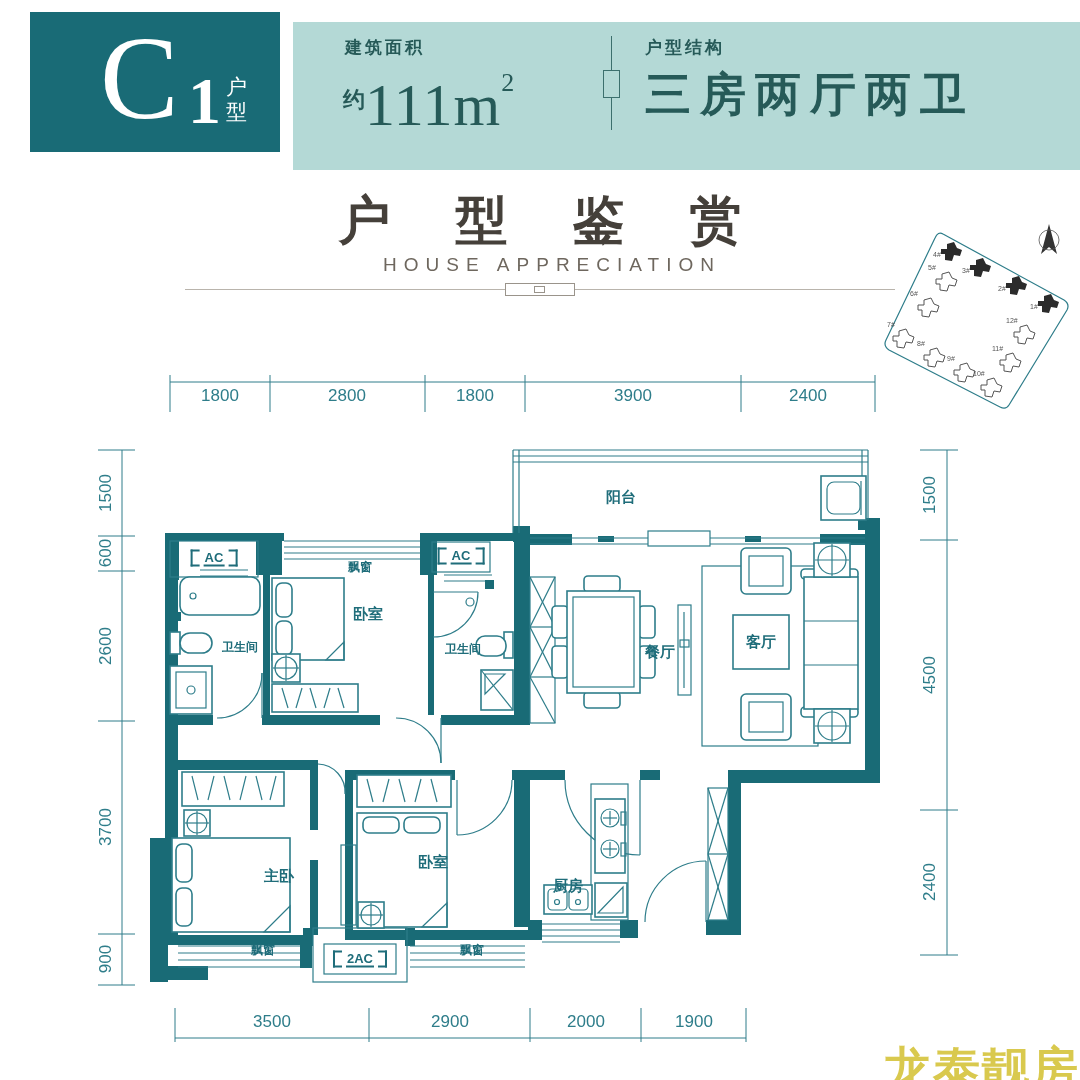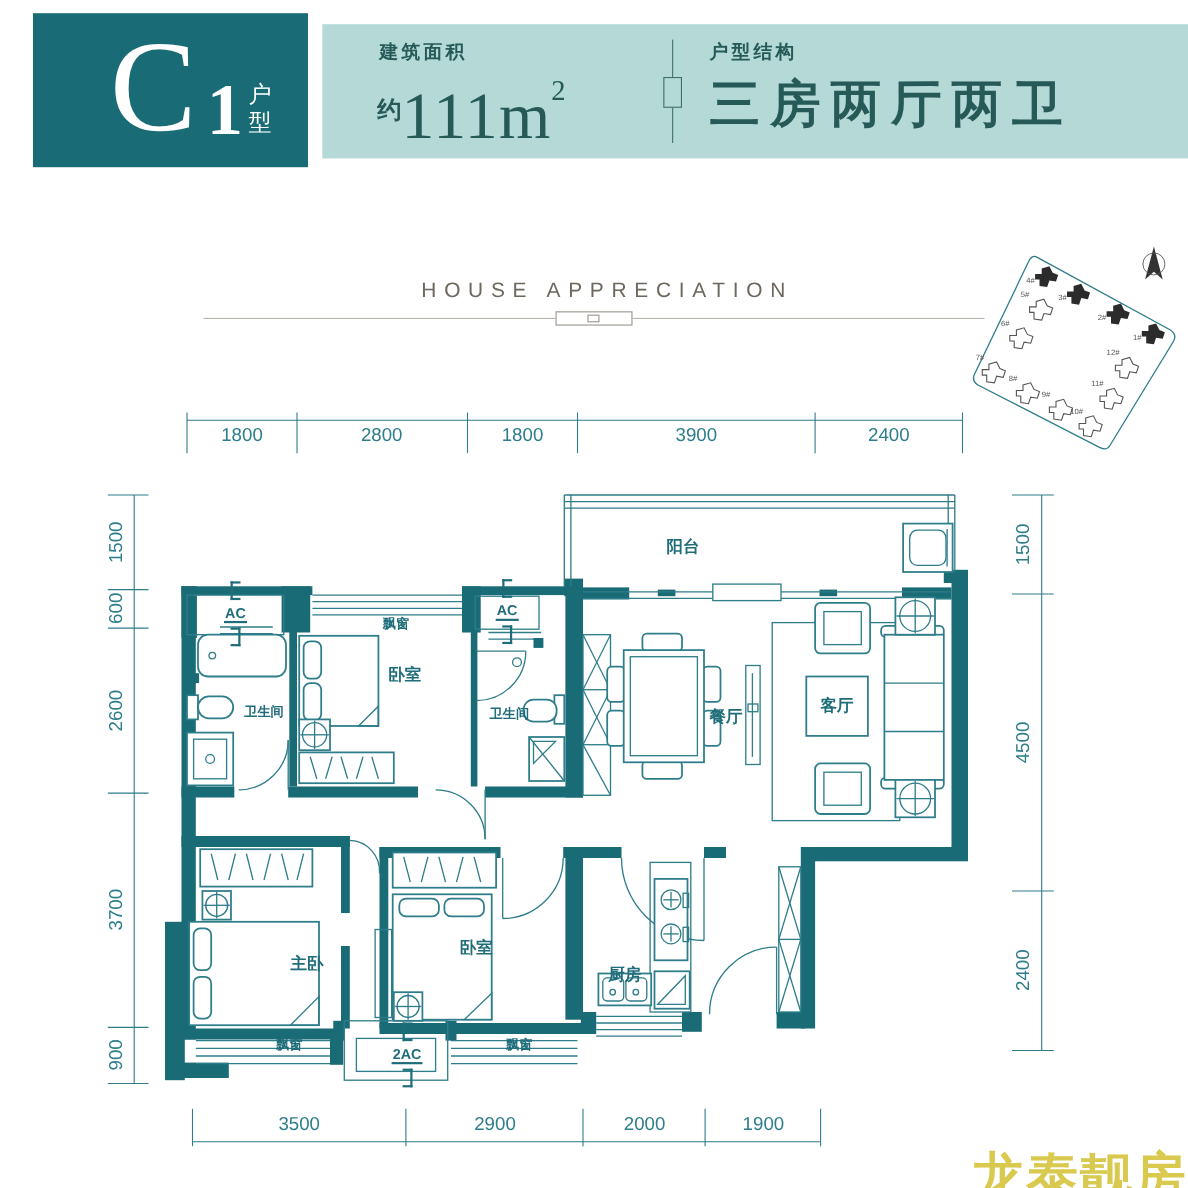--- a/index.html
+++ b/index.html
@@ -3,21 +3,21 @@
 <meta charset="utf-8">
 <style>
   html,body{margin:0;padding:0;background:#fff;}
   .page{position:relative;width:1080px;height:1080px;background:#fff;overflow:hidden;
         font-family:"Liberation Sans",sans-serif;}
   
   .c1-box{position:absolute;left:30px;top:12px;width:250px;height:140px;background:#196b76;color:#fff;}
   .c1-code{position:absolute;left:70px;top:8px;font-family:"Liberation Serif",serif;font-size:118px;line-height:1;font-weight:400;}
   .c1-num{position:absolute;left:158px;top:56px;font-family:"Liberation Serif",serif;font-size:66px;line-height:1;font-weight:700;}
   .c1-chars{position:absolute;left:196px;top:62px;font-size:21px;line-height:25px;letter-spacing:0;}
-  .band{position:absolute;left:293px;top:22px;width:787px;height:122px;background:#b4d9d6;color:#265a58;}
+  .band{position:absolute;left:293px;top:22px;width:787px;height:148px;background:#b4d9d6;color:#265a58;}
   .band-label{position:absolute;top:14px;font-size:17px;font-weight:700;letter-spacing:3px;}
   .area-label{left:52px;}
   .struct-label{left:352px;}
   .area-wrap{position:absolute;left:50px;top:46px;}
   .area-prefix{font-size:22px;font-weight:700;vertical-align:18px;}
   .area-value{font-family:"Liberation Serif",serif;font-size:60px;font-weight:400;letter-spacing:1px;}
   .area-sup{font-family:"Liberation Serif",serif;font-size:26px;vertical-align:34px;}
   .band-divider{position:absolute;left:318px;top:14px;width:1px;height:94px;background:#3c6f6d;}
   .band-orn{position:absolute;left:310px;top:48px;width:15px;height:26px;border:1px solid #3c6f6d;background:#b4d9d6;}
   .struct-value{position:absolute;left:352px;top:42px;font-size:46px;font-weight:700;letter-spacing:9px;font-family:"Liberation Serif",serif;}
@@ -35,22 +35,22 @@
   svg .w{fill:#196b76;stroke:none;}
   svg .ln{stroke:#2e7d8a;stroke-width:1.6;fill:none;}
   svg .th{stroke:#2e7d8a;stroke-width:1.2;fill:none;}
   svg .fw{stroke:#2e7d8a;stroke-width:1.6;fill:#fff;}
   svg .dim{stroke:#2e7d8a;stroke-width:1;fill:none;}
   .plan-label{position:absolute;transform:translate(-50%,-50%);color:#1f6d7a;font-weight:700;
               font-size:15px;white-space:nowrap;z-index:3;}
   .plan-label.small{font-size:12px;}
   .dim-label{position:absolute;transform:translate(-50%,-50%);color:#2e7d8a;font-size:17px;white-space:nowrap;z-index:3;}
   .dim-label.vert{transform:translate(-50%,-50%) rotate(-90deg);}
-  .ac-tag{position:absolute;transform:translate(-50%,-50%);display:inline-flex;align-items:center;gap:4px;
-          color:#1f6d7a;font-weight:700;font-size:13px;z-index:3;flex-direction:column;}
+  .ac-tag{position:absolute;transform:translate(-50%,-50%);display:inline-flex;align-items:flex-start;gap:4px;
+          color:#1f6d7a;font-weight:700;font-size:13px;z-index:3;}
   .ac-tag .brk{display:inline-block;width:7px;height:13px;border:2px solid #1f6d7a;}
   .ac-tag .brk.l{border-right:none;}
   .ac-tag .brk.r{border-left:none;}
   .ac-tag b{border-bottom:2px solid #1f6d7a;padding:0 1px;font-weight:700;}
   
   .watermark{position:absolute;left:884px;top:1038px;font-size:47px;font-weight:900;color:#d9c94e;
              letter-spacing:2px;z-index:5;}
 </style>
 </head>
 <body>
@@ -68,20 +68,21 @@
 
   <div class="band">
     <span class="band-label area-label">建筑面积</span>
     <span class="area-wrap"><span class="area-prefix">约</span><span class="area-value">111m</span><span class="area-sup">2</span></span>
     <span class="band-divider"></span>
     <span class="band-orn"></span>
     <span class="band-label struct-label">户型结构</span>
     <span class="struct-value">三房两厅两卫</span>
   </div>
 
+  <div class="title-zh">户 型 鉴 赏</div>
   <div class="title-en">HOUSE APPRECIATION</div>
   <div class="title-rule"></div>
   <div class="title-orn">
       <i></i>
     </div>
 
   <div class="site-plan">
     <svg width="205" height="205" viewBox="0 0 205 205">
       <defs>
         <path id="bshape" d="M0,7 L6,7 L6,2 L13,0 L16,6 L21,8 L19,14 L13,13 L11,19 L4,18 L4,12 L0,12 Z"></path>
@@ -485,21 +486,21 @@
   <span class="ac-tag" style="left:214px;top:558px;">
       <i class="brk l"></i>
       <b>AC</b>
       <i class="brk r"></i>
     </span>
   <span class="ac-tag" style="left:461px;top:556px;">
       <i class="brk l"></i>
       <b>AC</b>
       <i class="brk r"></i>
     </span>
-  <span class="ac-tag" style="left:360px;top:959px;padding-left:20px;">
+  <span class="ac-tag" style="left:360px;top:959px;">
       <i class="brk l"></i>
       <b>2AC</b>
       <i class="brk r"></i>
     </span>
 
   <span class="dim-label" style="left:220px;top:396px;">1800</span>
   <span class="dim-label" style="left:347px;top:396px;">2800</span>
   <span class="dim-label" style="left:475px;top:396px;">1800</span>
   <span class="dim-label" style="left:633px;top:396px;">3900</span>
   <span class="dim-label" style="left:808px;top:396px;">2400</span>

